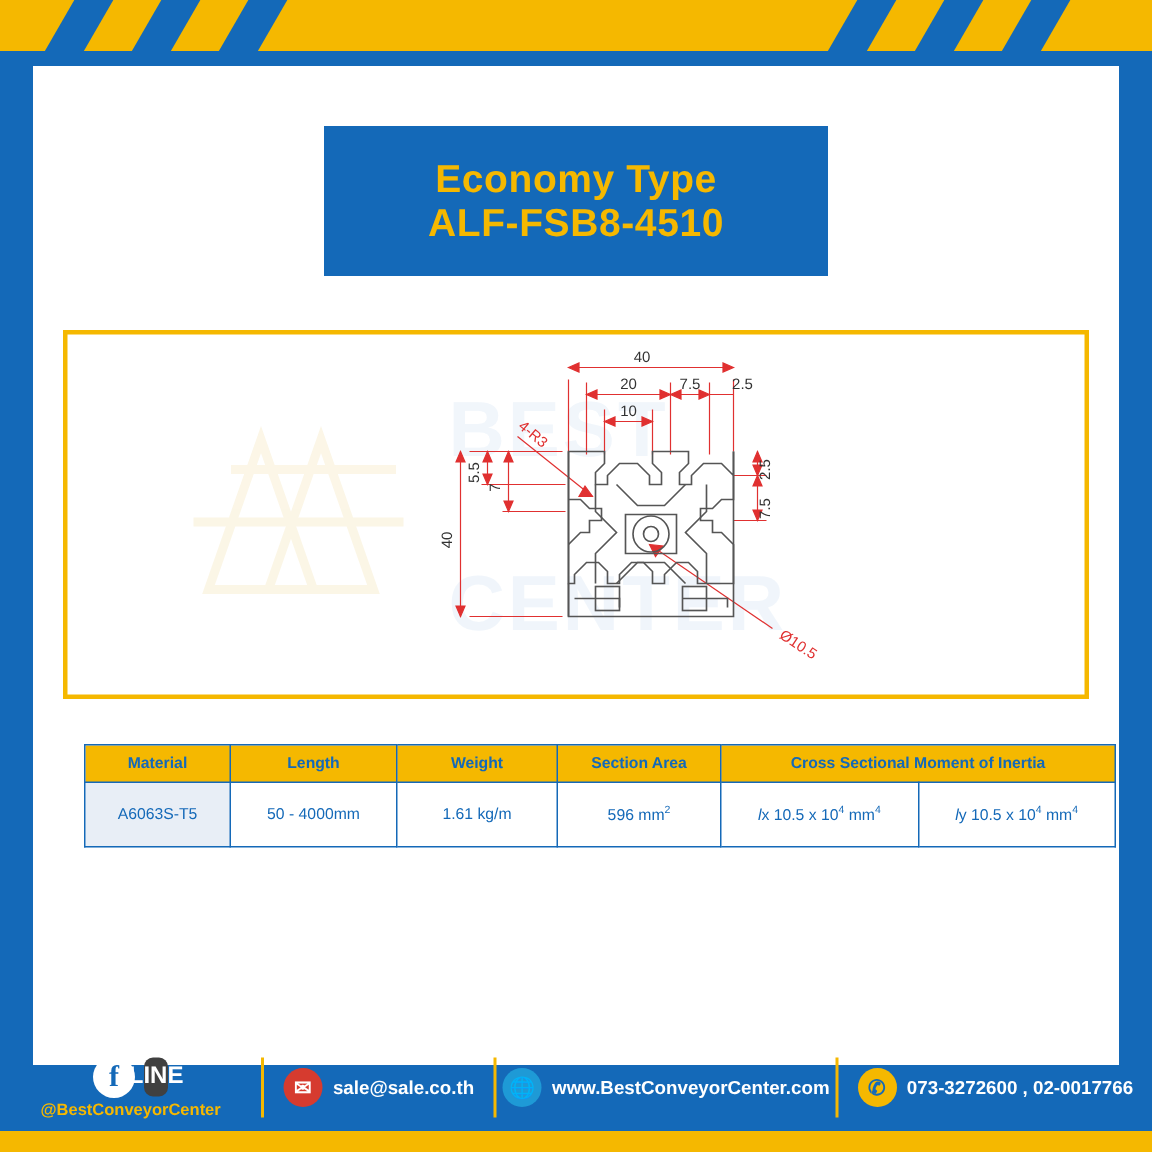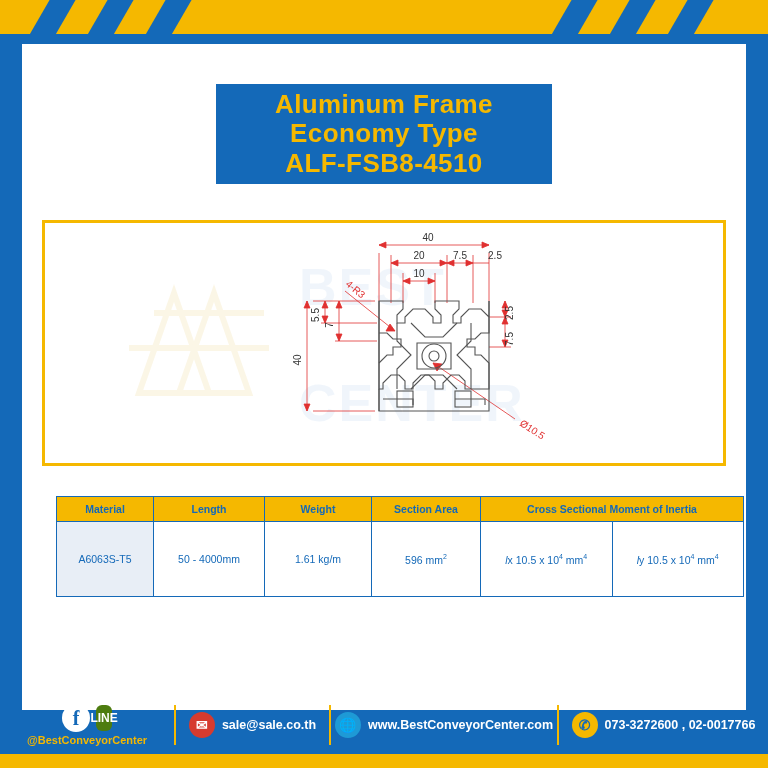--- a/index.html
+++ b/index.html
@@ -120,21 +120,21 @@
     height: 24px;
     padding: 0 4px;
     text-align: center;
     white-space: nowrap;
   }
   .spec-table td {
     background: #ffffff;
     color: #1469b8;
     border: 1px solid #1469b8;
     height: 42px;
-    padding: 16px 4px;
+    padding: 0 4px;
     text-align: center;
     font-size: 10.5px;
   }
   .spec-table td.first {
     background: #e8eef6;
   }
   sup { font-size: 7px; }
   .ital { font-style: italic; }
   
   .footer {
@@ -167,21 +167,21 @@
     width: 26px; height: 26px;
     border-radius: 50%;
     display: inline-flex;
     align-items: center;
     justify-content: center;
     color: #fff;
     font-size: 14px;
     font-weight: bold;
   }
   .ic-fb { background: #ffffff; color: #1469b8; width:28px; height:28px; font-size:20px; font-family:"Liberation Serif",serif;}
-  .ic-line { background: #4d7c0f; color: #ffffff; font-size: 12px; width: 16px; height: 26px; border-radius: 6px;}
+  .ic-line { background: #404040; color: #ffffff; font-size: 16px; width: 16px; height: 26px; border-radius: 6px;}
   .ic-mail { background: #d63b2f; }
   .ic-web { background: #1e9ad6; }
   .ic-phone { background: #f5b800; color: #1469b8;}
   .fb-icons { display: flex; align-items: center; gap: 6px; }
   .fb-text { color: #f5b800; font-size: 11px; font-weight: bold; }
 </style>
 </head>
 <body>
 
 <div class="page">
@@ -191,21 +191,20 @@
     <div class="chev" style="left:96px"></div>
     <div class="chev" style="left:154px"></div>
     <div class="chev" style="left:560px"></div>
     <div class="chev" style="left:618px"></div>
     <div class="chev" style="left:676px"></div>
   </div>
 
   <div class="card"></div>
 
   <div class="title-box">
-    <div class="t1">Aluminum Frame</div>
     <div class="t2">Economy Type</div>
     <div class="t3">ALF-FSB8-4510</div>
   </div>
 
   <div class="draw-frame">
 
     <div class="watermark">
       <div class="wm-text" style="left:238px; top:34px;">BEST</div>
       <div class="wm-text" style="left:238px; top:150px;">CENTER</div>
       <svg width="180" height="180" style="position:absolute;left:58px;top:30px;">

